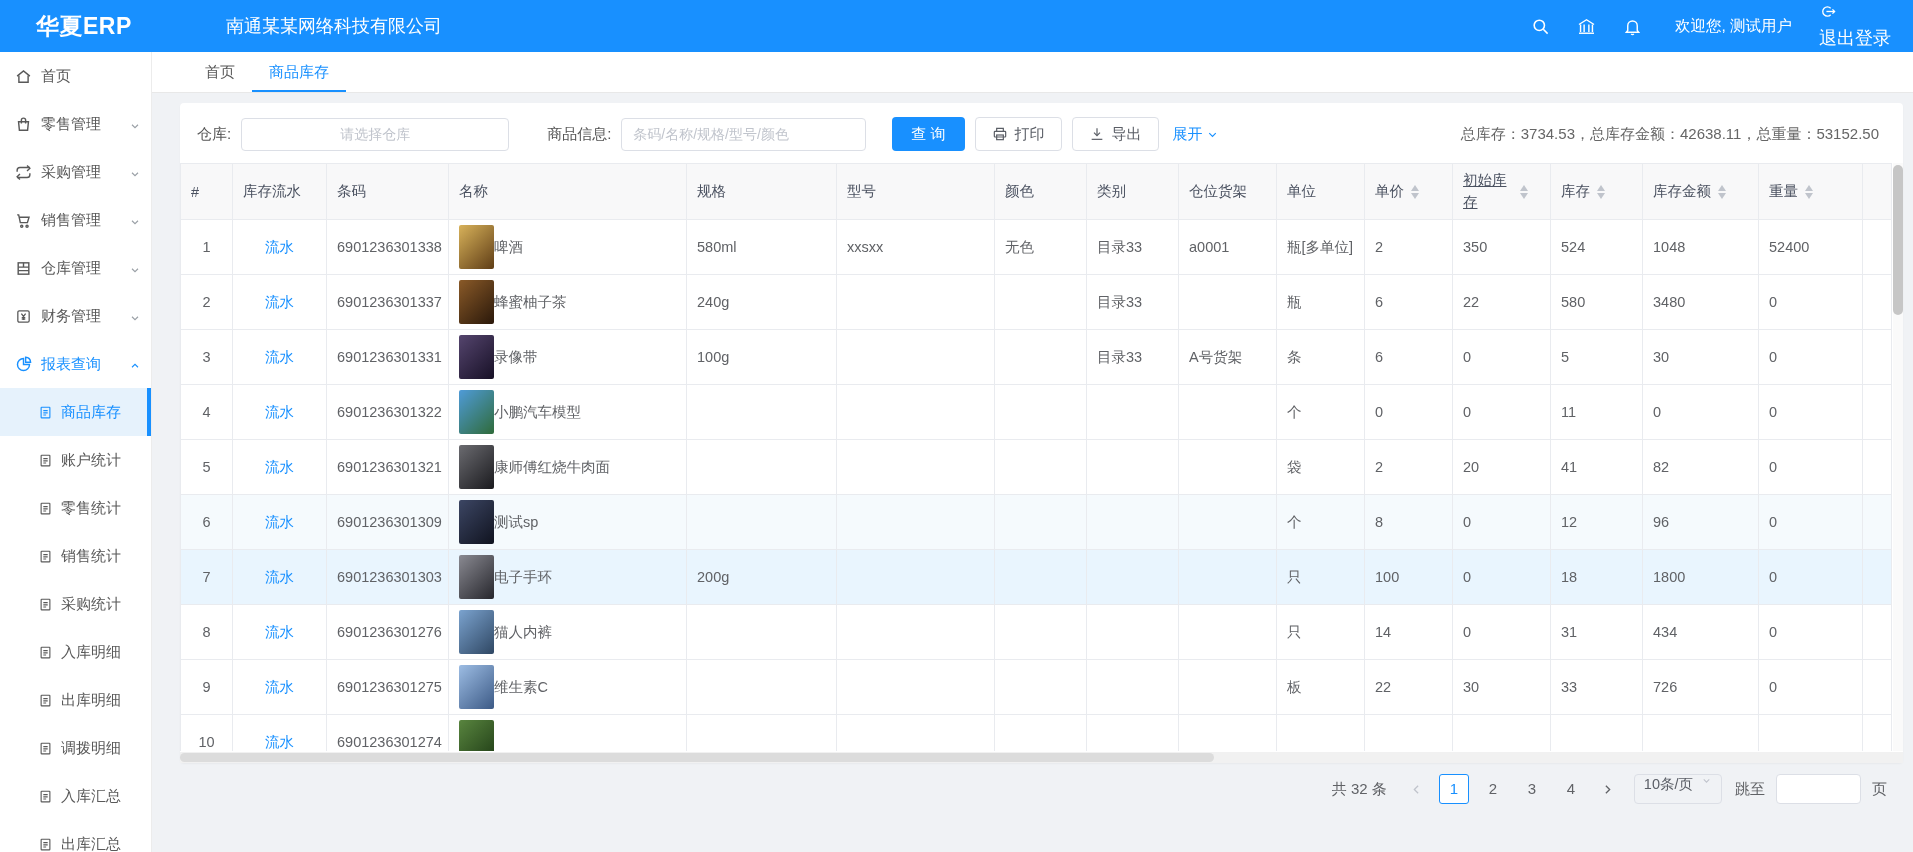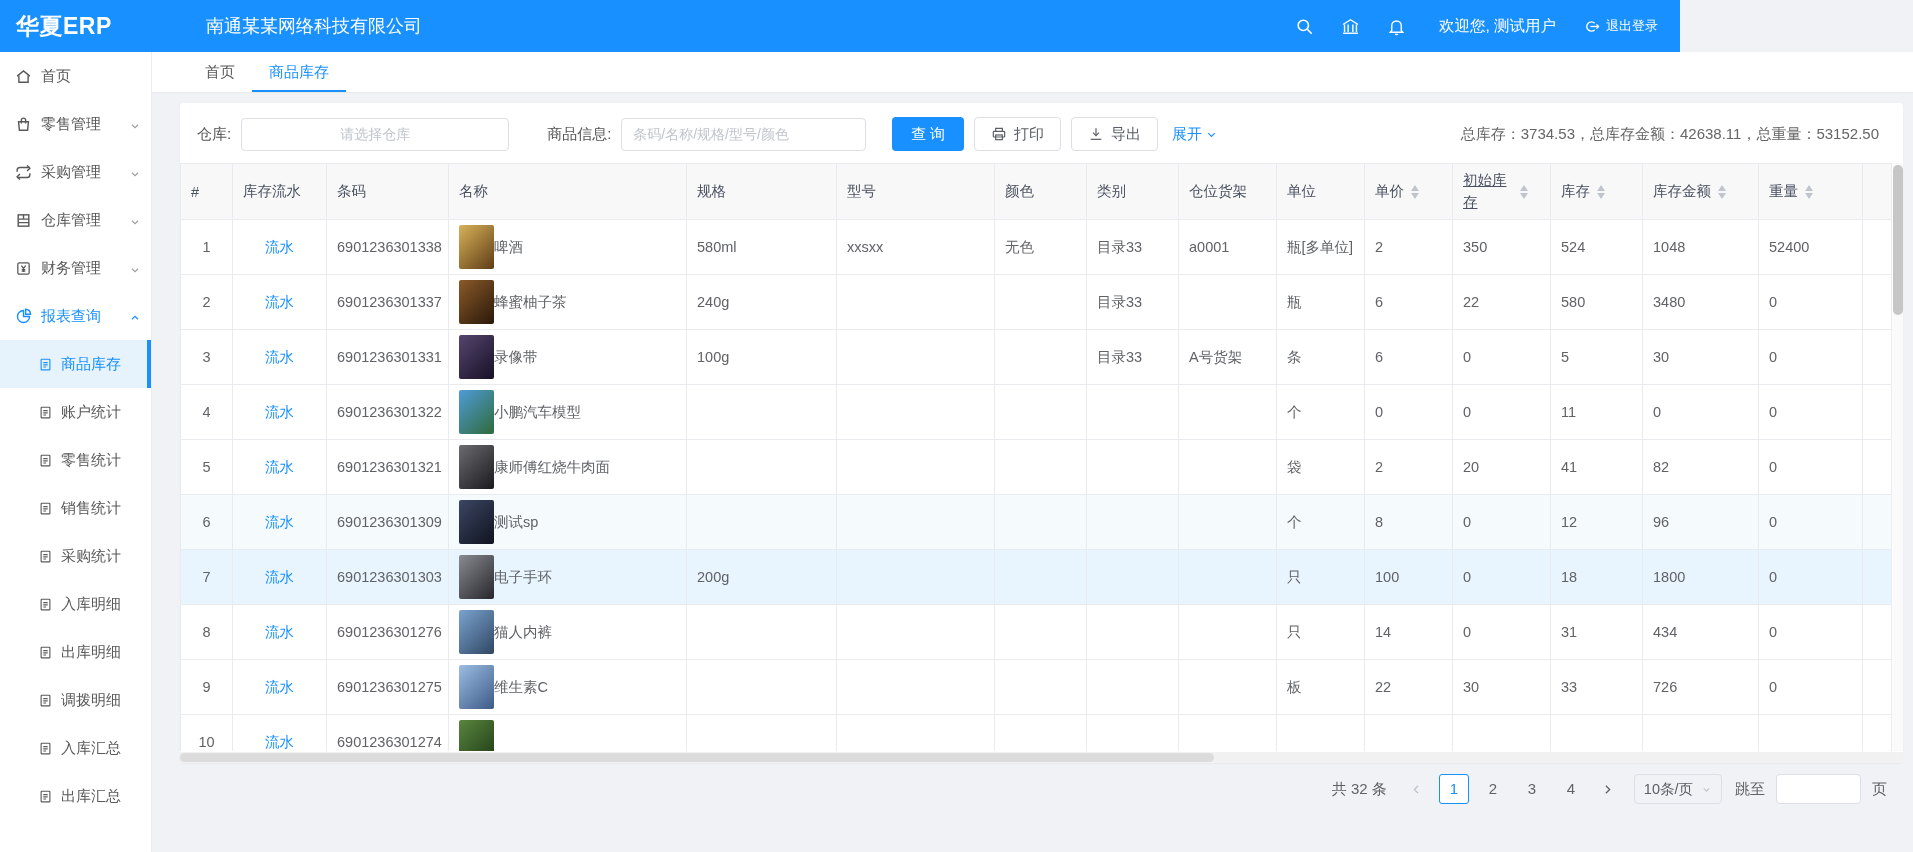--- a/index.html
+++ b/index.html
@@ -1,28 +1,28 @@
 <!DOCTYPE html>
 <html><head>
 <meta charset="utf-8">
 <style>
   * { margin:0; padding:0; box-sizing:border-box; }
   html,body { width:1913px; height:852px; overflow:hidden;
     font-family:"Liberation Sans","DejaVu Sans",sans-serif; background:#f0f2f5; color:#606266; }
 
   
-  .topbar { position:fixed; top:0; left:0; width:1680px; height:52px; background:#1890ff;
-    display:flex; align-items:center; color:#fff; z-index:30; }
+  .topbar { position:fixed; top:0; left:0; width:1913px; height:52px; background:#1890ff;
+    display:flex; align-items:center; color:#fff; z-index:30;padding-left:20px; }
   .logo { width:152px; padding-left:16px; font-size:23px; font-weight:bold; letter-spacing:.5px; }
   .company { font-size:18px; margin-left:54px; }
   .topbar-right { margin-left:auto; display:flex; align-items:center; gap:27px; padding-right:22px; }
   .tb-icon { width:19px; height:19px; display:inline-flex; cursor:pointer; }
   .tb-icon svg { width:100%; height:100%; }
   .welcome { font-size:15.5px; margin-left:6px; }
-  .logout { display:flex; align-items:flex-end; gap:6px; font-size:13px; cursor:pointer; }
+  .logout { display:flex; align-items:flex-start; gap:6px; font-size:18px; cursor:pointer;flex-direction:column; }
   .logout .tb-icon { width:17px; height:17px; }
 
   
   .sidebar { position:fixed; top:52px; left:0; bottom:0; width:152px; background:#fff;
     border-right:1px solid #ececec; z-index:20; overflow:hidden; }
   .side-item, .side-sub { height:48px; display:flex; align-items:center; cursor:pointer;
     font-size:15px; color:#595959; padding:0 10px 0 15px; }
   .side-item .s-ico { width:17px; height:17px; margin-right:9px; flex:none; }
   .s-ico svg { width:100%; height:100%; display:block; }
   .s-chev { width:12px; height:12px; margin-left:auto; color:#9aa0a6; }
@@ -47,21 +47,21 @@
 
   
   .toolbar { display:flex; align-items:center; padding:14px 14px 12px 17px; gap:10px; }
   .f-label { font-size:15px; color:#555; white-space:nowrap; }
   .inp { height:33px; border:1px solid #dcdfe6; border-radius:4px; padding:0 11px; font-size:14px;
     color:#606266; outline:none; font-family:inherit; background:#fff; }
   .inp::placeholder { color:#c0c4cc; }
   .inp.warehouse { width:268px; margin-right:28px;text-align:center; }
   .inp.product { width:245px; margin-right:16px; }
   .btn-primary { height:34px; background:#1890ff; color:#fff; border:none; border-radius:4px;
-    font-size:15px; padding:0 19px; cursor:pointer; font-family:Liberation Serif, serif; white-space:nowrap; }
+    font-size:15px; padding:0 19px; cursor:pointer; font-family:Liberation Sans, sans-serif; white-space:nowrap; }
   .btn { height:34px; background:#fff; border:1px solid #dcdfe6; border-radius:4px; color:#5a5e66;
     font-size:15px; padding:0 16px; cursor:pointer; display:inline-flex; align-items:center; gap:7px;
     font-family:inherit; white-space:nowrap; }
   .btn svg { width:16px; height:16px; color:#5a5e66; }
   .expand-link { color:#1890ff; font-size:15px; display:inline-flex; align-items:center; gap:3px;
     cursor:pointer; margin-left:4px; white-space:nowrap; }
   .expand-link svg { width:13px; height:13px; }
   .summary { margin-left:auto; font-size:15px; color:#666; padding-right:10px; white-space:nowrap; }
 
   
@@ -96,21 +96,21 @@
   .pagination { display:flex; justify-content:flex-end; align-items:center; gap:9px;
     padding:11px 26px 0 0; font-size:15px; color:#606266; }
   .pg-total { margin-right:8px; }
   .pg-arrow { width:26px; height:30px; display:inline-flex; align-items:center; justify-content:center; cursor:pointer; }
   .pg-arrow svg { width:13px; height:13px; }
   .pg-arrow.disabled { color:#c0c4cc; cursor:default; }
   .pg-num { min-width:30px; height:30px; line-height:28px; text-align:center; cursor:pointer;
     border:1px solid transparent; border-radius:3px; padding:0 4px; }
   .pg-num.active { border-color:#1890ff; color:#1890ff; background:#fff; }
   .pg-size { height:30px; border:1px solid #dcdfe6; border-radius:4px; display:inline-flex;
-    align-items:center; gap:8px; padding:12px 9px; color:#5a5e66; cursor:pointer; margin:0 4px; font-size:14.5px; }
+    gap:8px; padding:0 9px; color:#5a5e66; cursor:pointer; margin:0 4px; font-size:14.5px; }
   .pg-size svg { width:11px; height:11px; color:#c0c4cc; }
   .pg-jump-input { width:85px; height:30px; border:1px solid #dcdfe6; border-radius:4px; margin:0 2px;
     padding:0 8px; font-size:14px; outline:none; font-family:inherit; }
 </style>
 </head>
 <body>
 
 <header class="topbar">
   <div class="logo">华夏ERP</div>
   <div class="company">南通某某网络科技有限公司</div>
@@ -181,20 +181,33 @@
           </svg>
         </span>
         <span class="s-label">采购管理</span>
         <span class="s-chev"><svg viewBox="0 0 24 24" fill="none" stroke="currentColor" stroke-width="2.2">
             <path d="M6 9.5l6 6 6-6"></path>
           </svg></span>
       </div>
       <div class="side-item">
         <span class="s-ico">
           <svg viewBox="0 0 24 24" fill="none" stroke="currentColor" stroke-width="2">
+            <circle cx="9.5" cy="20" r="1.5"></circle>
+            <circle cx="17" cy="20" r="1.5"></circle>
+            <path d="M3 4h2.2L7.5 15h10l2.3-7.5H6.3"></path>
+          </svg>
+        </span>
+        <span class="s-label">销售管理</span>
+        <span class="s-chev"><svg viewBox="0 0 24 24" fill="none" stroke="currentColor" stroke-width="2.2">
+            <path d="M6 9.5l6 6 6-6"></path>
+          </svg></span>
+      </div>
+      <div class="side-item">
+        <span class="s-ico">
+          <svg viewBox="0 0 24 24" fill="none" stroke="currentColor" stroke-width="2">
             <rect x="4.5" y="4" width="15" height="16"></rect>
             <path d="M4.5 10h15M4.5 15h15M12 4v6"></path>
           </svg>
         </span>
         <span class="s-label">仓库管理</span>
         <span class="s-chev"><svg viewBox="0 0 24 24" fill="none" stroke="currentColor" stroke-width="2.2">
             <path d="M6 9.5l6 6 6-6"></path>
           </svg></span>
       </div>
       <div class="side-item">

